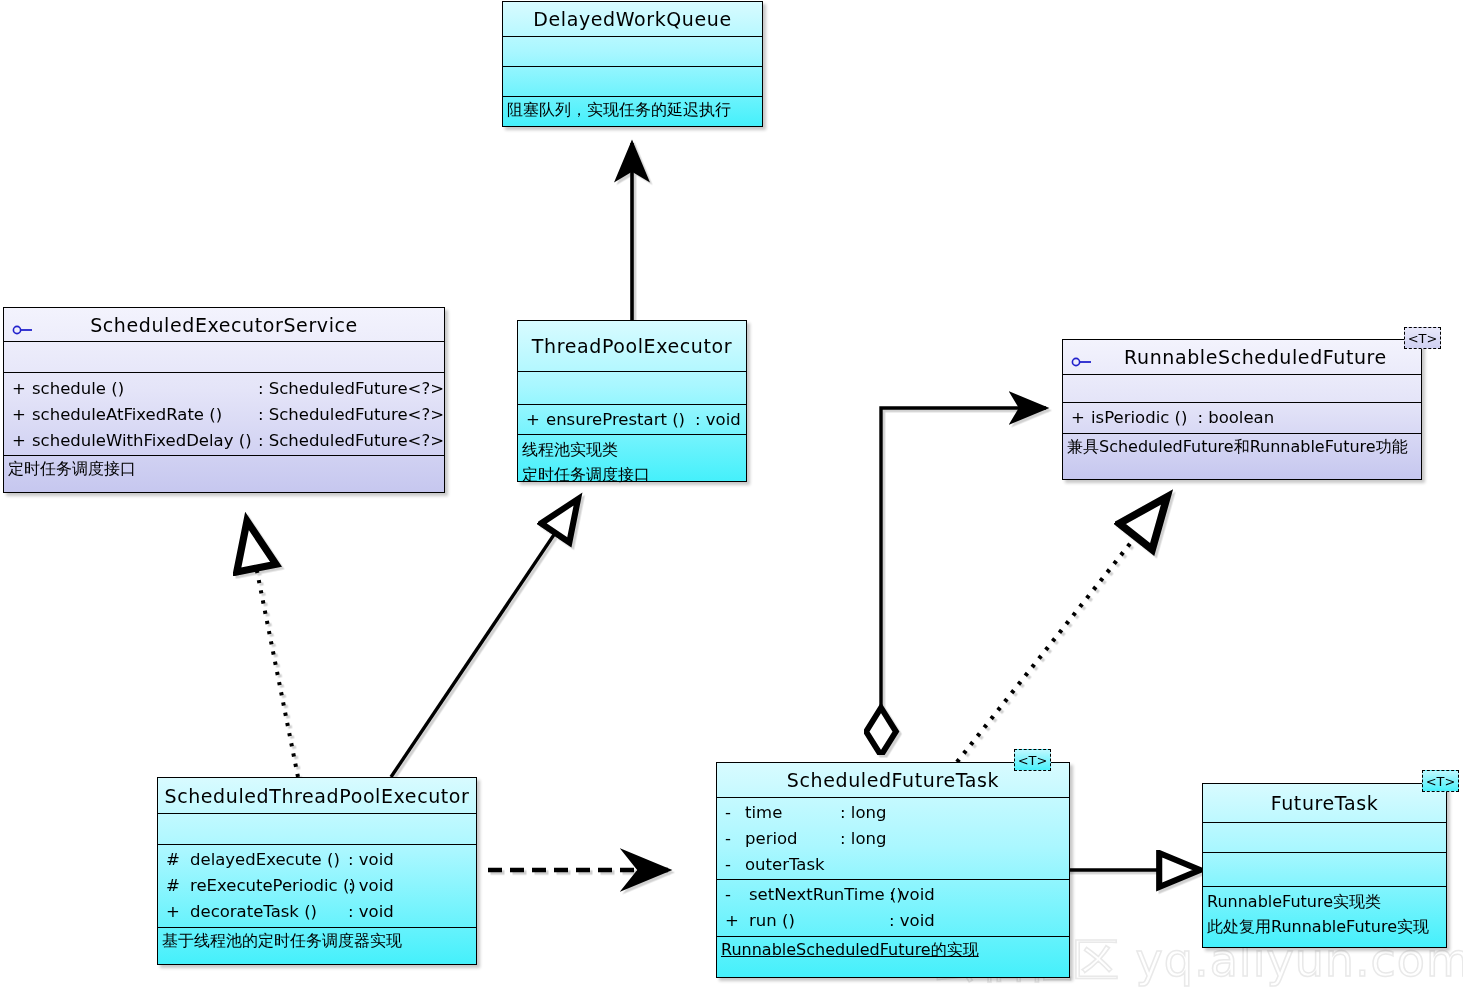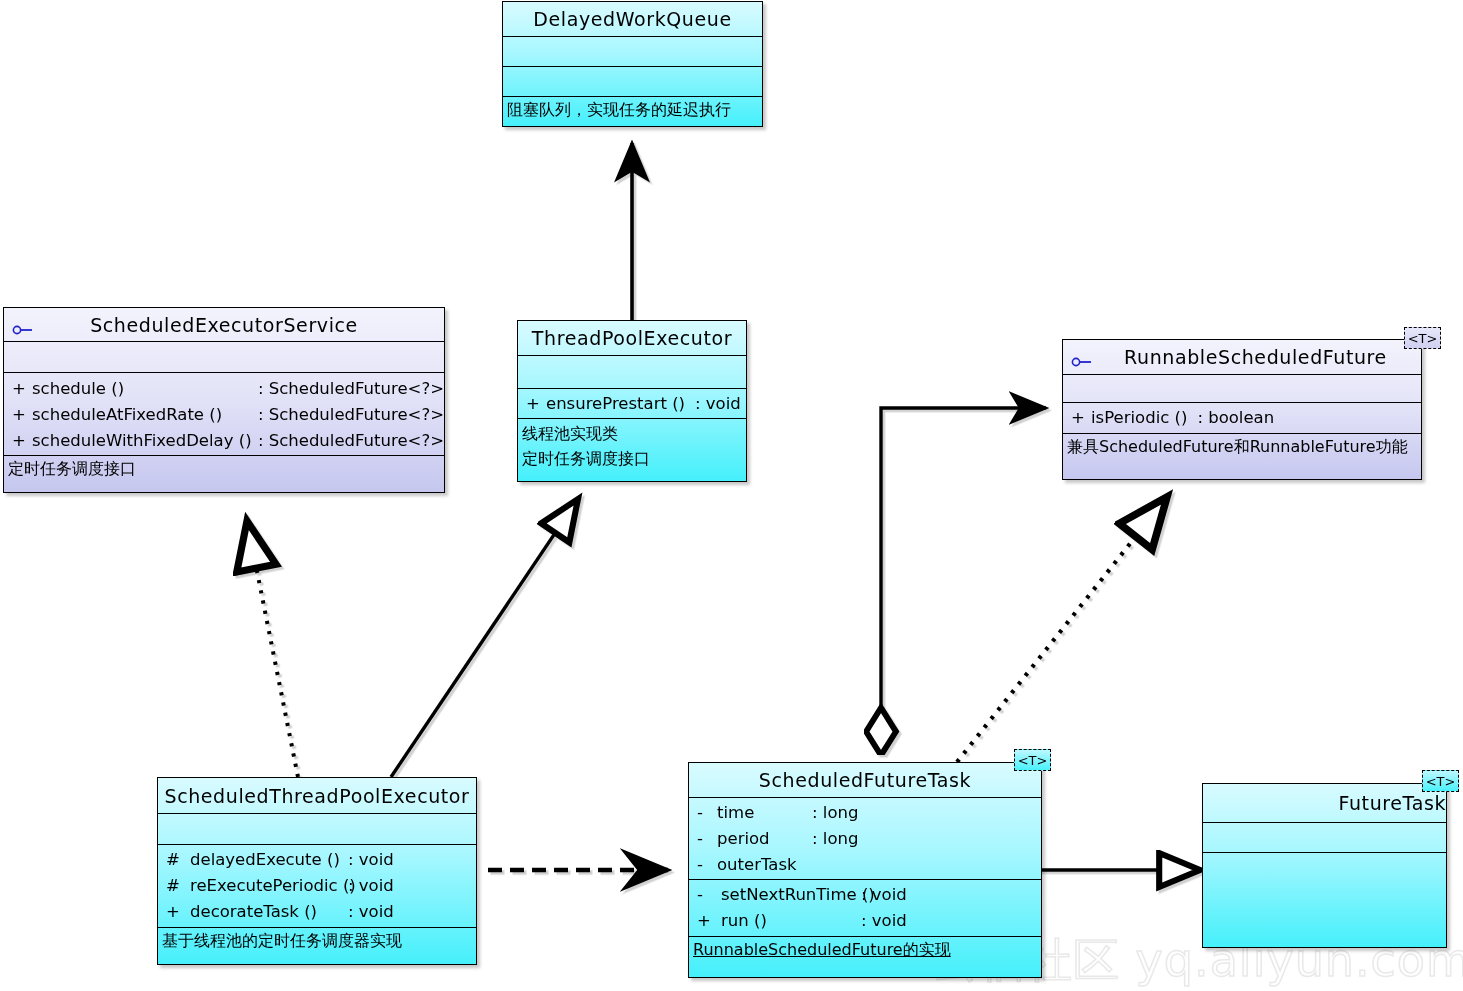--- a/index.html
+++ b/index.html
@@ -164,21 +164,21 @@
         <span class="nm" style="width:243px;">scheduleWithFixedDelay ()</span>
         <span class="ty">: ScheduledFuture&lt;?&gt;</span>
       </div>
     </div>
     <div class="sec" style="height:35px;">
       <div class="note">定时任务调度接口</div>
     </div>
   </div>
 
   <div class="uml cls" style="left:517px;top:320px;width:230px;height:162px;">
-    <div class="sec title-sec" style="height:35px;">
+    <div class="sec title-sec" style="height:51px;">
       <span class="title-txt">ThreadPoolExecutor</span>
     </div>
     <div class="sec empty-sec" style="height:33px;"></div>
     <div class="sec" style="height:30px;padding-top:2px;">
       <div class="memrow">
         <span class="vis">+</span>
         <span class="nm" style="margin-right:10px;">ensurePrestart ()</span>
         <span class="ty">: void</span>
       </div>
     </div>
@@ -237,21 +237,21 @@
       </div>
     </div>
     <div class="sec" style="height:34px;">
       <div class="note">基于线程池的定时任务调度器实现</div>
     </div>
   </div>
 
   <div class="tbadge onc" style="left:1014px;top:749px;width:37px;height:22px;">
     <span>&lt;T&gt;</span>
   </div>
-  <div class="uml cls" style="left:688px;top:762px;width:354px;height:216px;">
+  <div class="uml cls" style="left:716px;top:762px;width:354px;height:216px;">
     <div class="sec title-sec" style="height:35px;">
       <span class="title-txt">ScheduledFutureTask</span>
     </div>
     <div class="sec" style="height:82px;padding-top:2px;">
       <div class="memrow">
         <span class="vis">-</span>
         <span class="nm" style="width:95px;">time</span>
         <span class="ty">: long</span>
       </div>
       <div class="memrow">
@@ -278,20 +278,24 @@
     </div>
     <div class="sec" style="height:38px;text-decoration:underline;">
       <div class="note">RunnableScheduledFuture的实现</div>
     </div>
   </div>
 
   <div class="tbadge onc" style="left:1422px;top:770px;width:37px;height:22px;">
     <span>&lt;T&gt;</span>
   </div>
   <div class="uml cls" style="left:1202px;top:783px;width:245px;height:165px;">
-    <div class="sec title-sec" style="height:39px;justify-content:flex-end;">
+    <div class="sec title-sec" style="height:39px;">
       <span class="title-txt">FutureTask</span>
     </div>
     <div class="sec empty-sec" style="height:30px;"></div>
     <div class="sec empty-sec" style="height:34px;"></div>
+    <div class="sec" style="height:58px;padding-top:2px;">
+      <div class="note">RunnableFuture实现类</div>
+      <div class="note">此处复用RunnableFuture实现</div>
+    </div>
   </div>
 
 </div>
 
 </body></html>

